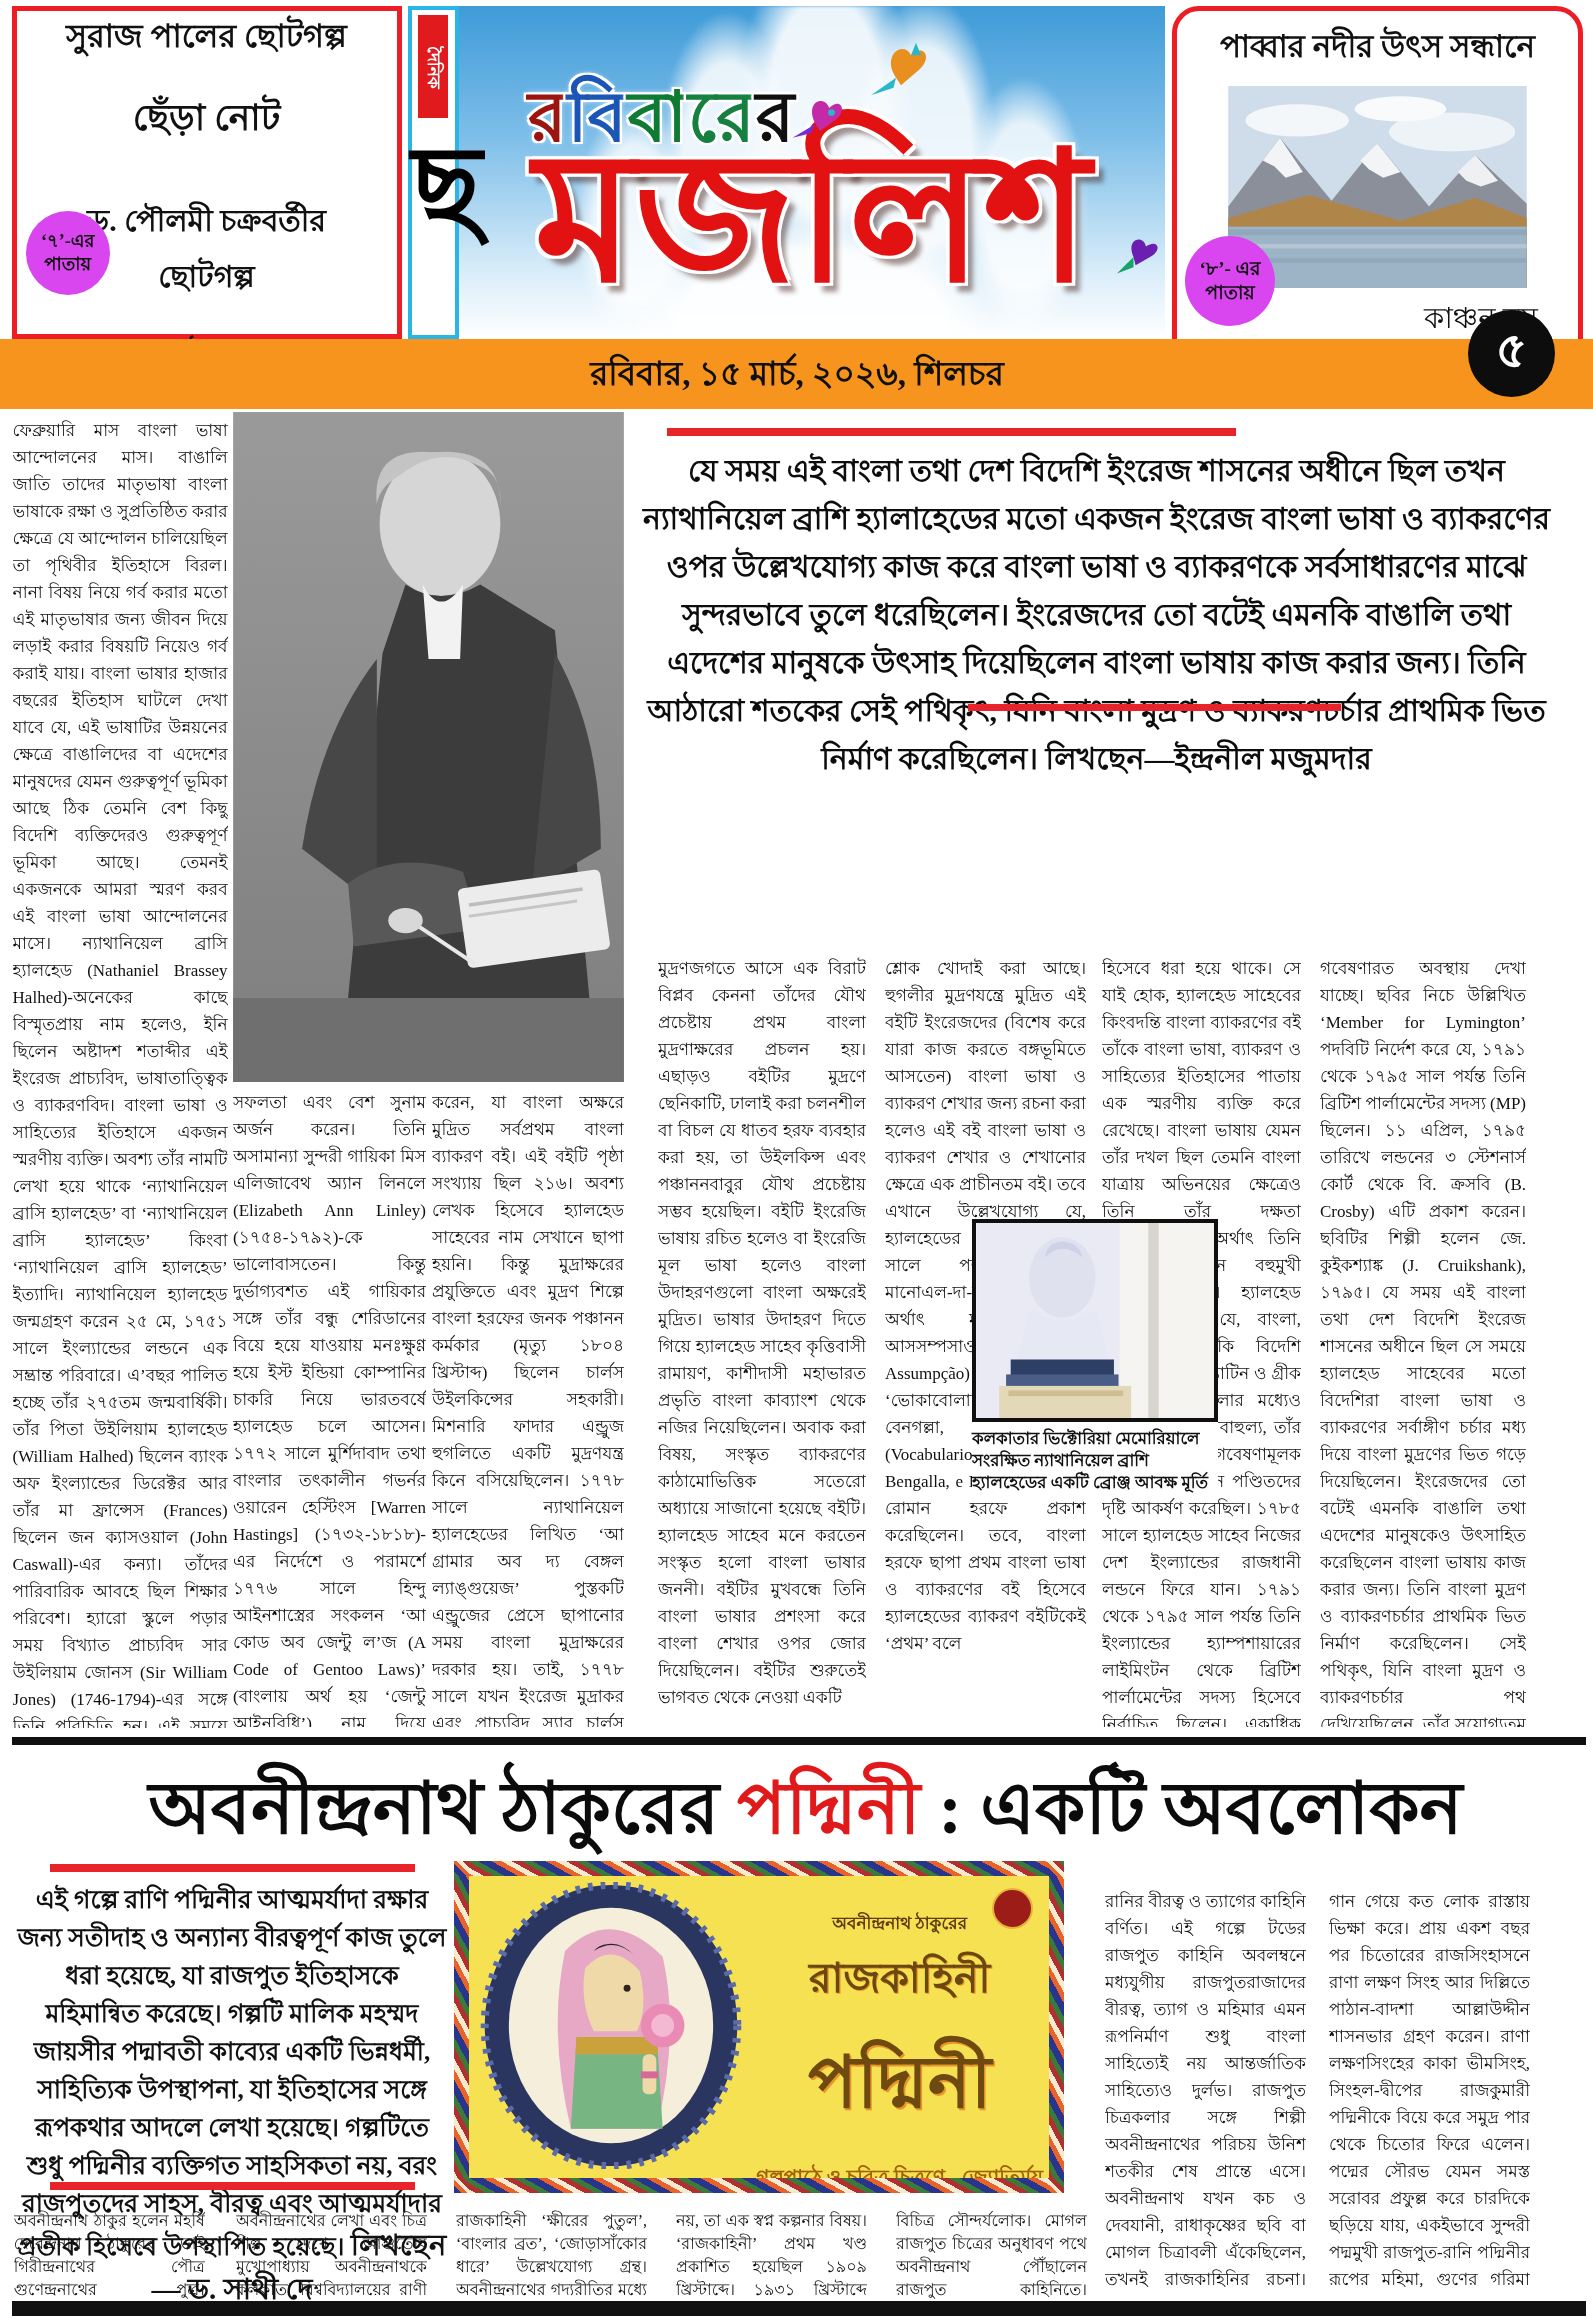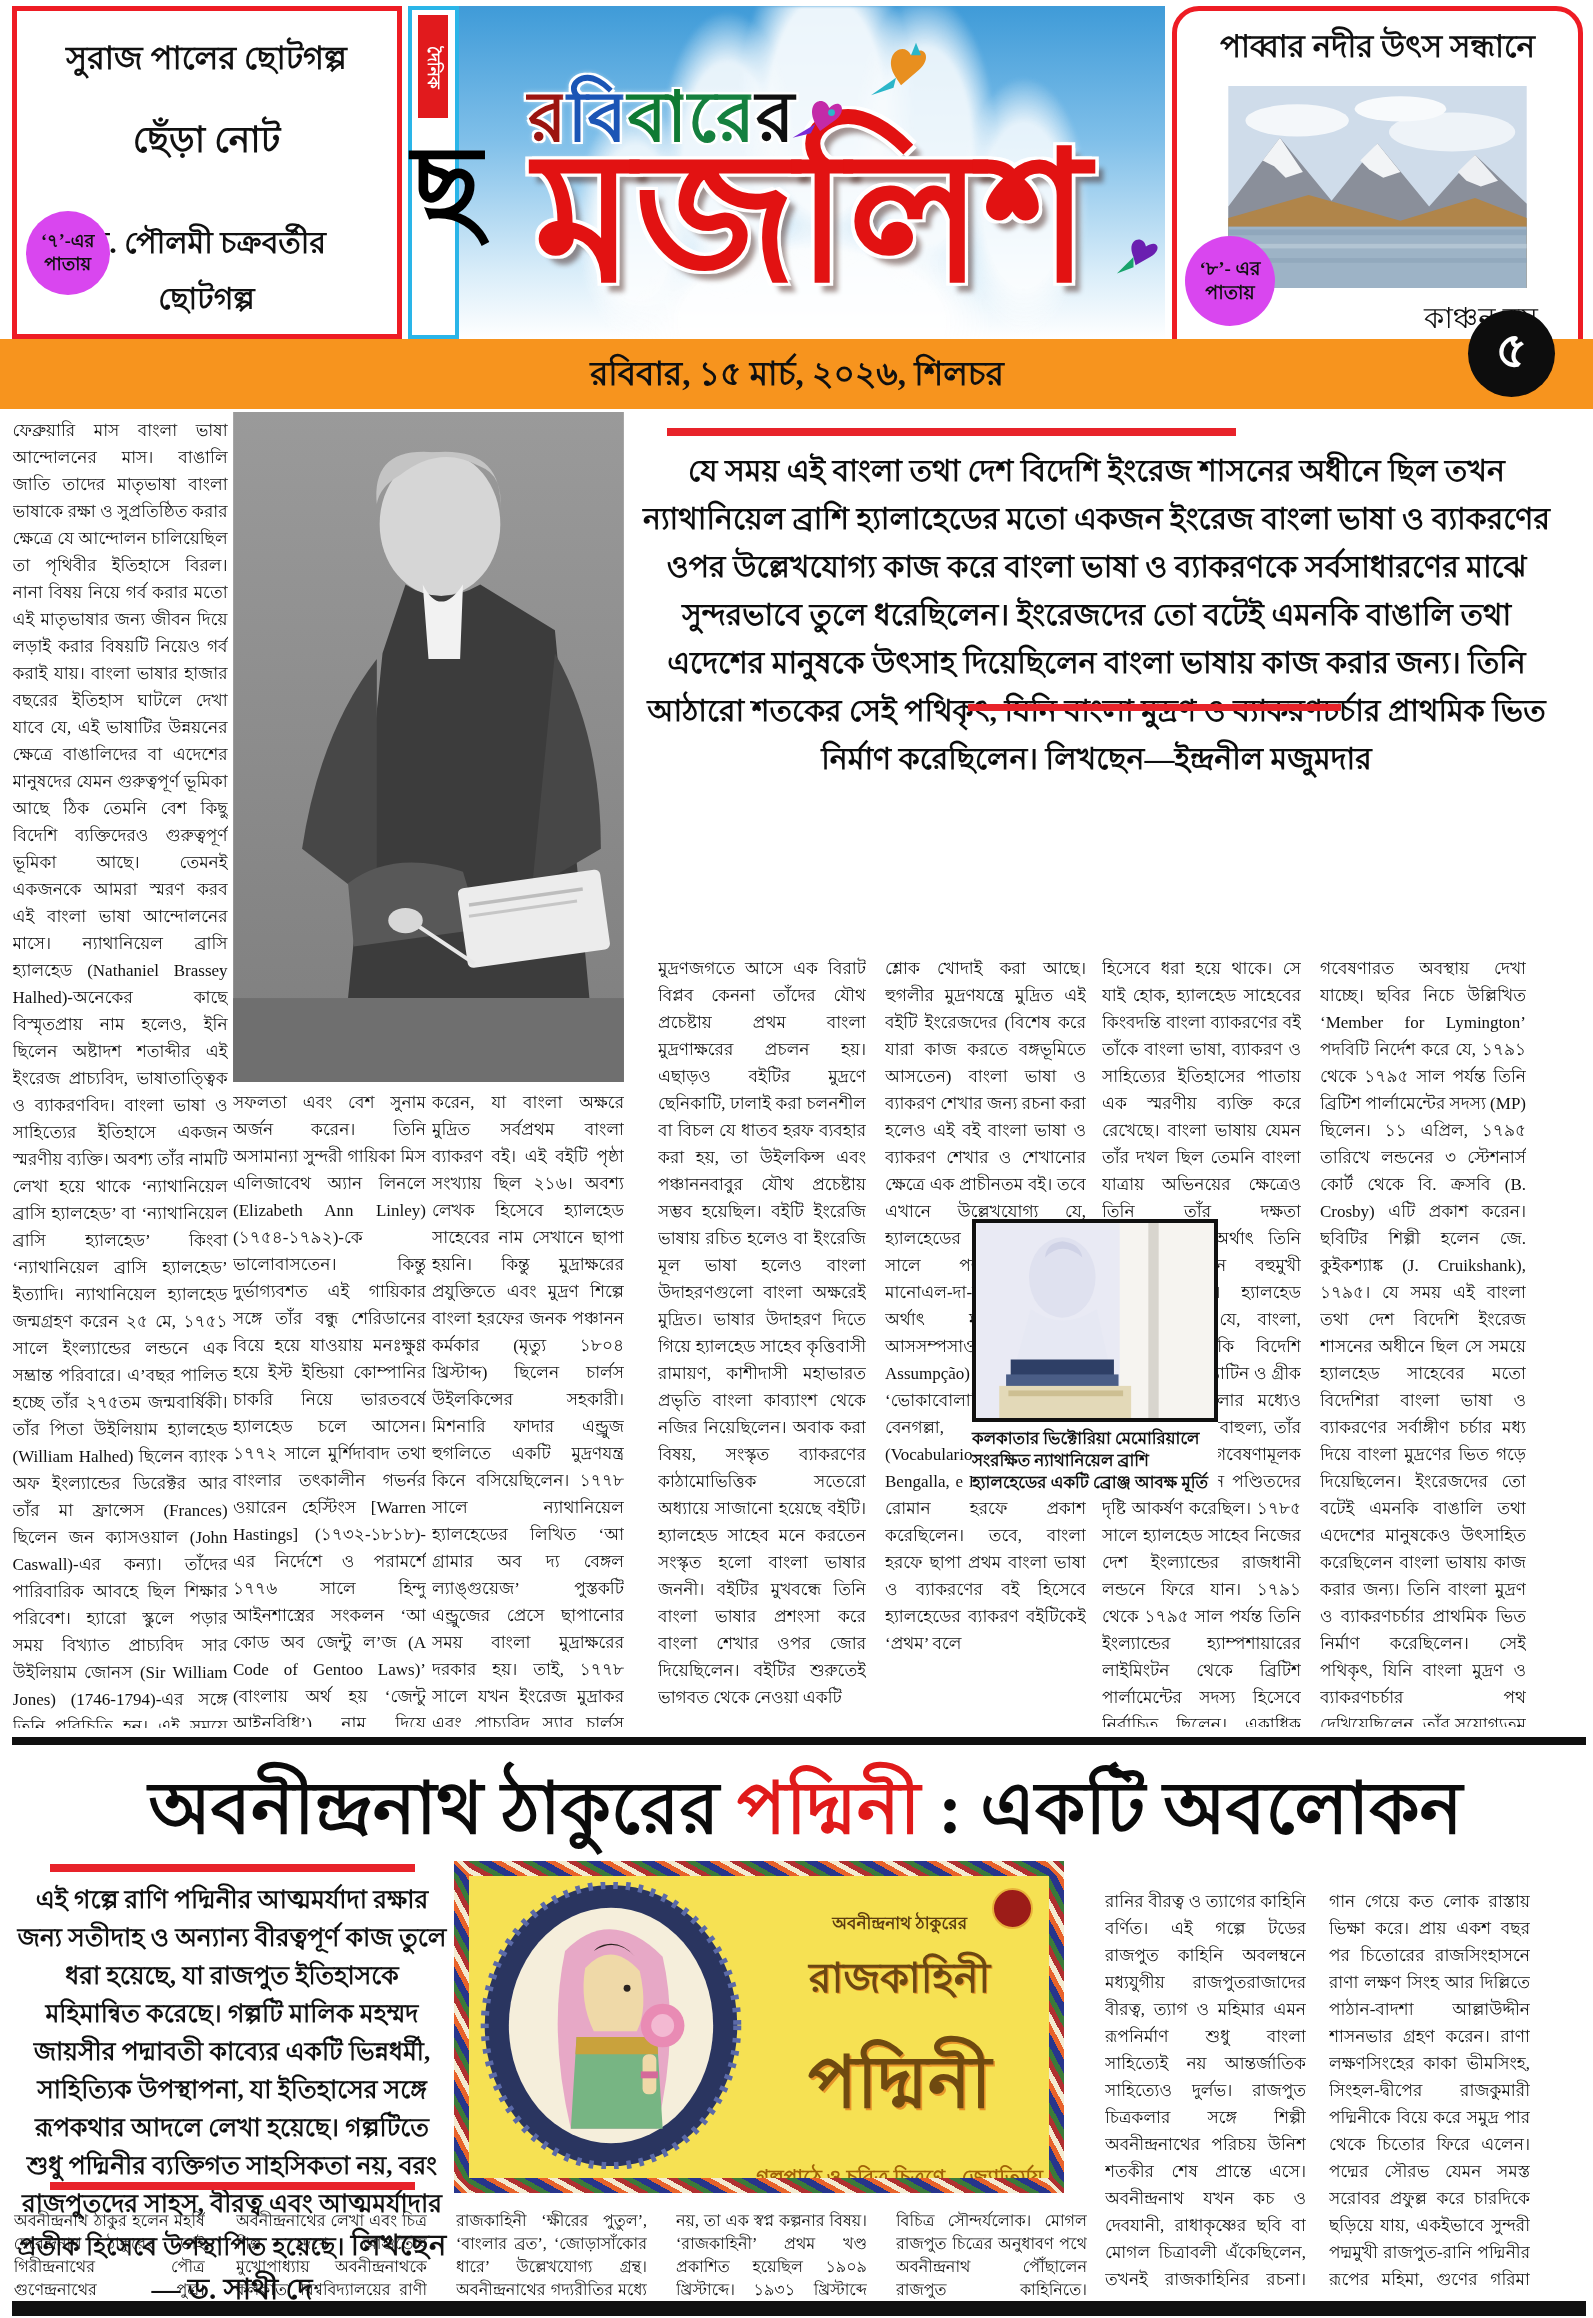--- a/index.html
+++ b/index.html
@@ -1,21 +1,21 @@
 <!DOCTYPE html>
 <html style="font-size:9.2px"><head>
 <meta charset="utf-8">
 <style>
   html,body{margin:0;padding:0;background:#ffffff;}
   .page{position:relative;width:1594px;height:2319px;background:#ffffff;overflow:hidden;
         font-family:"Liberation Serif", serif;color:#111;}
   
   .promo{position:absolute;background:#fff;border:5.7px solid #ee1c24;box-sizing:border-box;text-align:center;}
   .promo-left{left:11.5px;top:5.7px;width:390px;height:333px;}
-  .promo-left .l1{margin-top:22px;font-size:32px;font-weight:700;}
+  .promo-left .l1{font-size:32px;font-weight:700;}
   .promo-left .l2{margin-top:25px;font-size:36px;font-weight:700;}
   .promo-left .l3{margin-top:47px;font-size:30px;font-weight:700;}
   .promo-left .l4{margin-top:5.7px;font-size:30px;font-weight:700;}
   .promo-left .l5{margin-top:26.4px;font-size:32px;font-weight:700;}
   .badge{position:absolute;border-radius:50%;background:#d946ef;display:flex;flex-direction:column;
          align-items:center;justify-content:center;font-weight:700;color:#111;}
   .badge-left{left:9.2px;top:200px;width:84px;height:84px;font-size:18px;line-height:1.25;}
   .promo-right{left:1172px;top:5.7px;width:411px;height:371px;border-radius:27px;}
   .promo-right .title{margin-top:11.5px;font-size:31px;font-weight:700;}
   .photo-mountain{margin:11.5px auto 0 auto;width:299px;height:202px;position:relative;overflow:hidden;}

